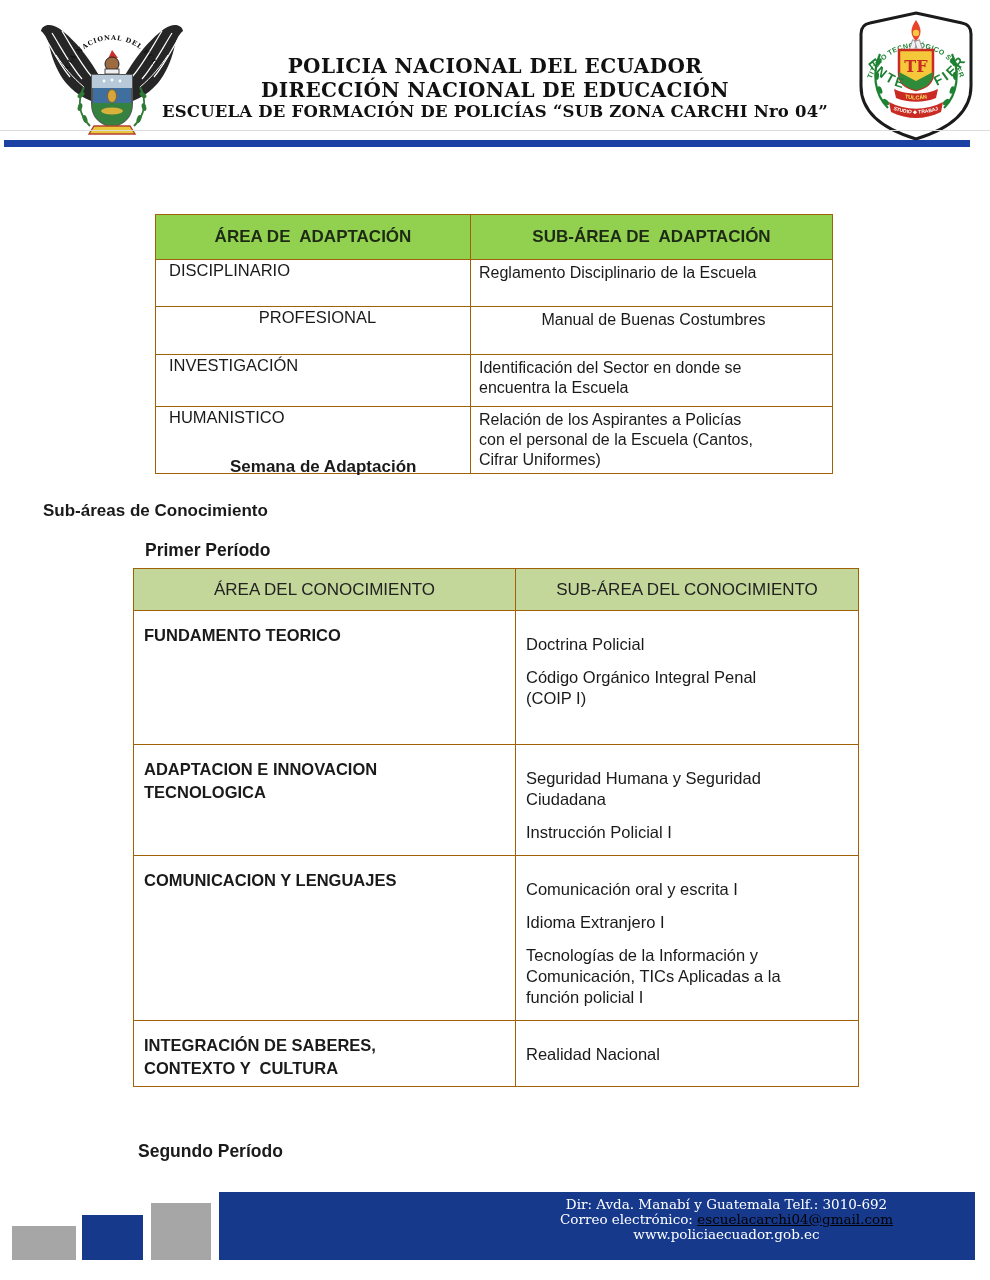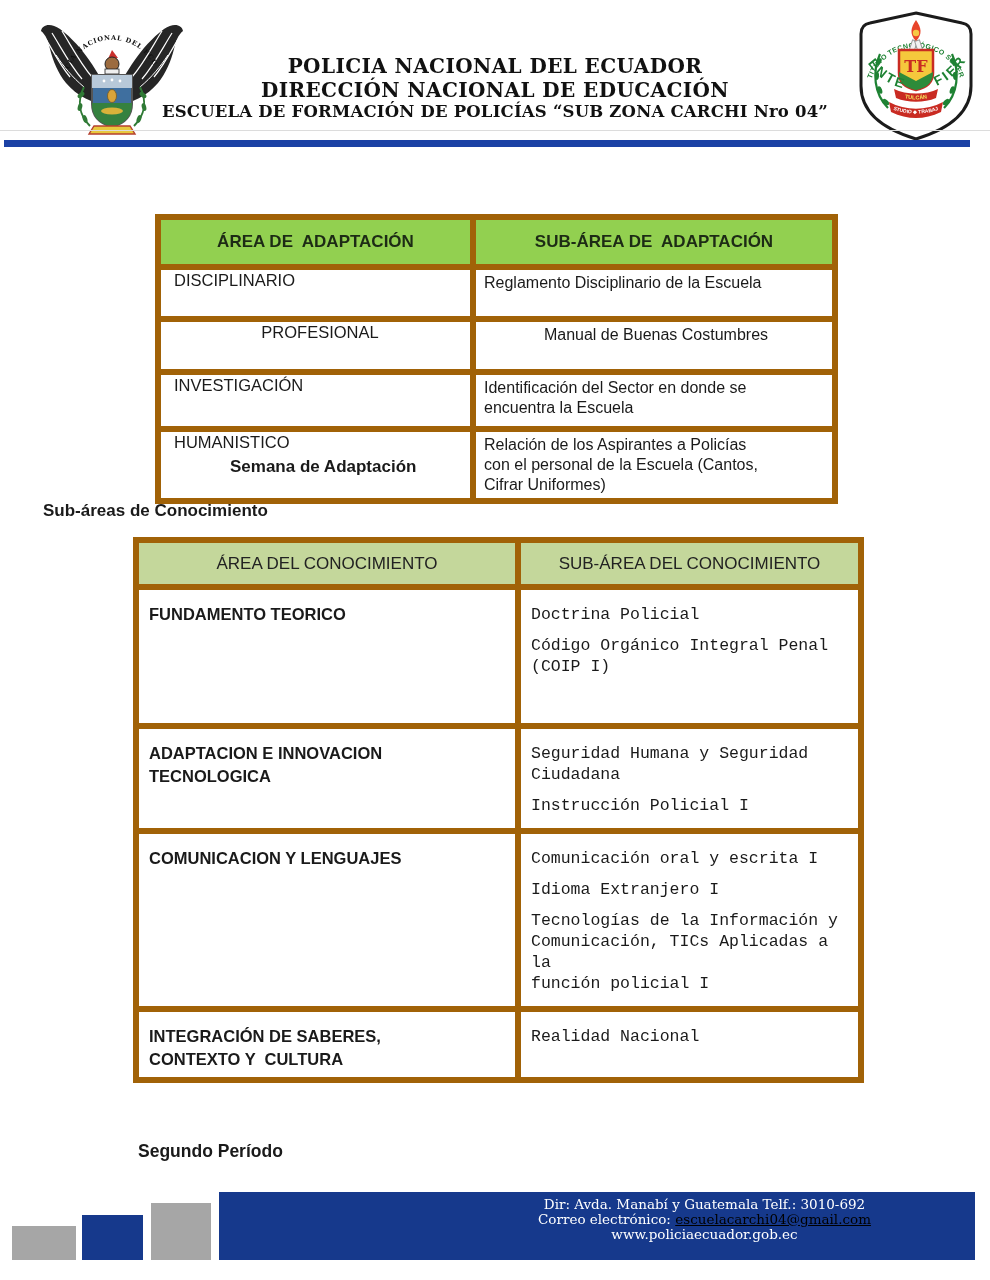--- a/index.html
+++ b/index.html
@@ -13,57 +13,57 @@
   .header-line3{font-size:16.5px;line-height:20px;letter-spacing:.2px;}
   .hairline{position:absolute;top:130px;left:0;width:990px;height:1px;background:#dcdcdc;}
   .blue-rule{position:absolute;top:140px;left:4px;width:966px;height:7px;
              background:var(--divider_blue,#1B41A5);}
   .logo{position:absolute;}
   .logo-left{top:9px;left:32px;}
   .logo-right{top:10px;left:846px;}
 
   
   table{border-collapse:collapse;table-layout:fixed;}
-  td,th{border:6px solid #a16207;vertical-align:top;overflow:visible;}
+  td,th{border:1px solid #a16207;vertical-align:top;overflow:visible;}
   .cell-text{white-space:pre-wrap;}
 
   .t1{position:absolute;left:155px;top:214px;width:677px;}
   .t1 th{height:42px;background:var(--table1_header_bg,#92D050);
          font-size:17px;font-weight:bold;color:#1d2b15;text-align:center;vertical-align:middle;
          white-space:pre-wrap;}
   .t1 .area-cell{font-size:16.5px;padding:1px 4px 2px 13px;}
   .t1 .sub-cell{font-size:16px;line-height:20px;padding:3px 4px 2px 8px;}
   .t1 tr.r1 td{height:41px;} .t1 tr.r2 td{height:42px;text-align:center;}
   .t1 tr.r3 td{height:46px;} .t1 tr.r4 td{height:61px;}
 
-  .t2{position:absolute;left:133px;top:537px;width:725px;}
+  .t2{position:absolute;left:133px;top:568px;width:725px;}
   .t2 th{height:39px;background:var(--table2_header_bg,#C4D79B);
          font-size:17px;font-weight:normal;color:#222;text-align:center;vertical-align:middle;
          white-space:pre-wrap;}
   .t2 .area-cell{font-size:16.5px;line-height:23px;padding:13px 4px 2px 10px;font-weight:bold;}
   .t2 .sub-cell{padding:11px 4px 2px 10px;}
-  .t2 .sub-cell p{margin:3px 0 10px 0;font-size:16.5px;line-height:21px;white-space:pre-wrap;font-family:Liberation Mono, monospace;}
+  .t2 .sub-cell p{margin:12px 0 10px 0;font-size:16.5px;line-height:21px;white-space:pre-wrap;}
   .t2 tr.r1 td{height:118px;} .t2 tr.r2 td{height:79px;}
   .t2 tr.r3 td{height:141px;} .t2 tr.r4 td{height:50px;}
 
   
   .caption-semana{position:absolute;left:186px;top:457px;font-size:17px;font-weight:bold;margin-left:44px;}
   .title-subareas{position:absolute;left:0;top:501px;width:990px;text-align:left;
                   font-size:17px;font-weight:bold;padding-left:43px;}
   .period-label{position:absolute;font-size:17.5px;font-weight:bold;}
   .period-1{left:145px;top:540px;}
   .period-2{left:138px;top:1141px;}
 
   
   .fblock{position:absolute;}
   .fgray1{left:12px;top:1226px;width:64px;height:34px;background:var(--footer_gray,#A6A6A6);}
   .fblue1{left:82px;top:1215px;width:61px;height:45px;background:var(--footer_bg,#16398C);}
   .fgray2{left:151px;top:1203px;width:60px;height:57px;background:var(--footer_gray,#A6A6A6);}
   .fbar{left:219px;top:1192px;width:756px;height:68px;background:var(--footer_bg,#16398C);}
-  .footer-text{position:absolute;left:442px;top:1197px;width:525px;text-align:center;
+  .footer-text{position:absolute;left:464px;top:1197px;width:525px;text-align:center;
                color:#fff;font-family:"DejaVu Serif", serif;font-size:13.5px;line-height:15px;}
   .footer-text .frow{margin:0 0 0 0;}
   .email-link{text-decoration:underline;color:#000000;text-align:right;}
 </style>
 </head>
 <body>
 
 <div class="page">
 
   <div class="logo logo-left">

